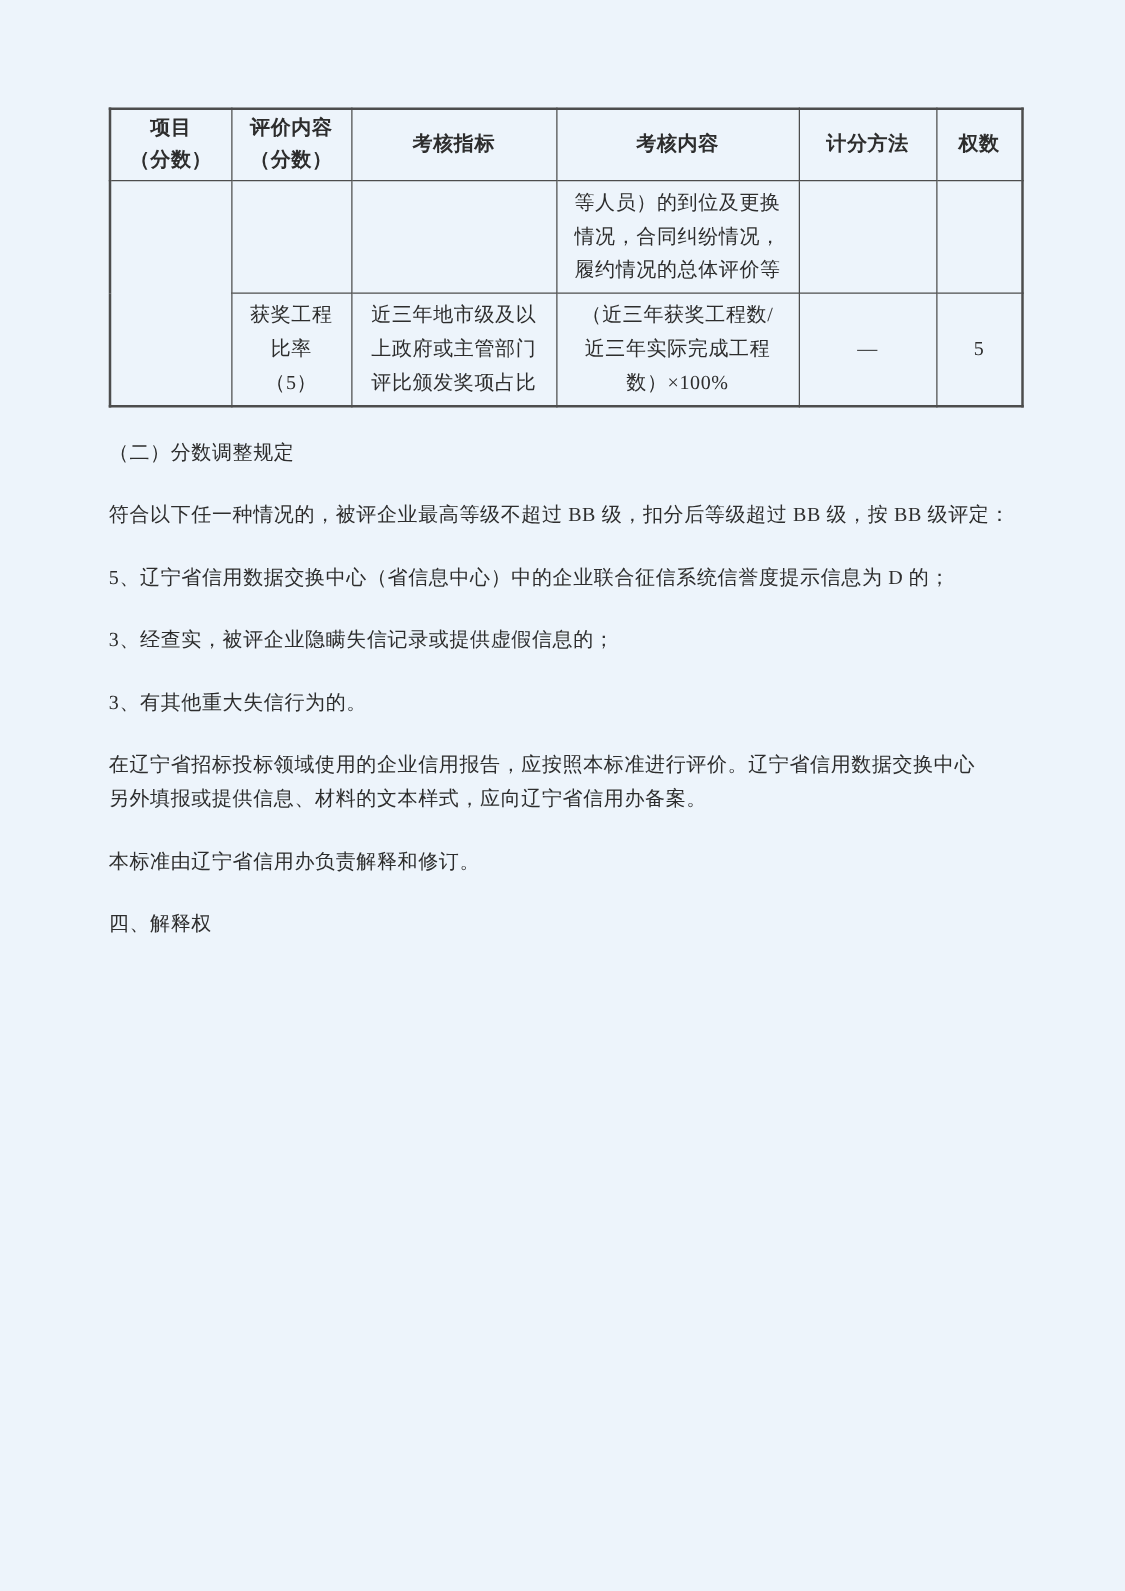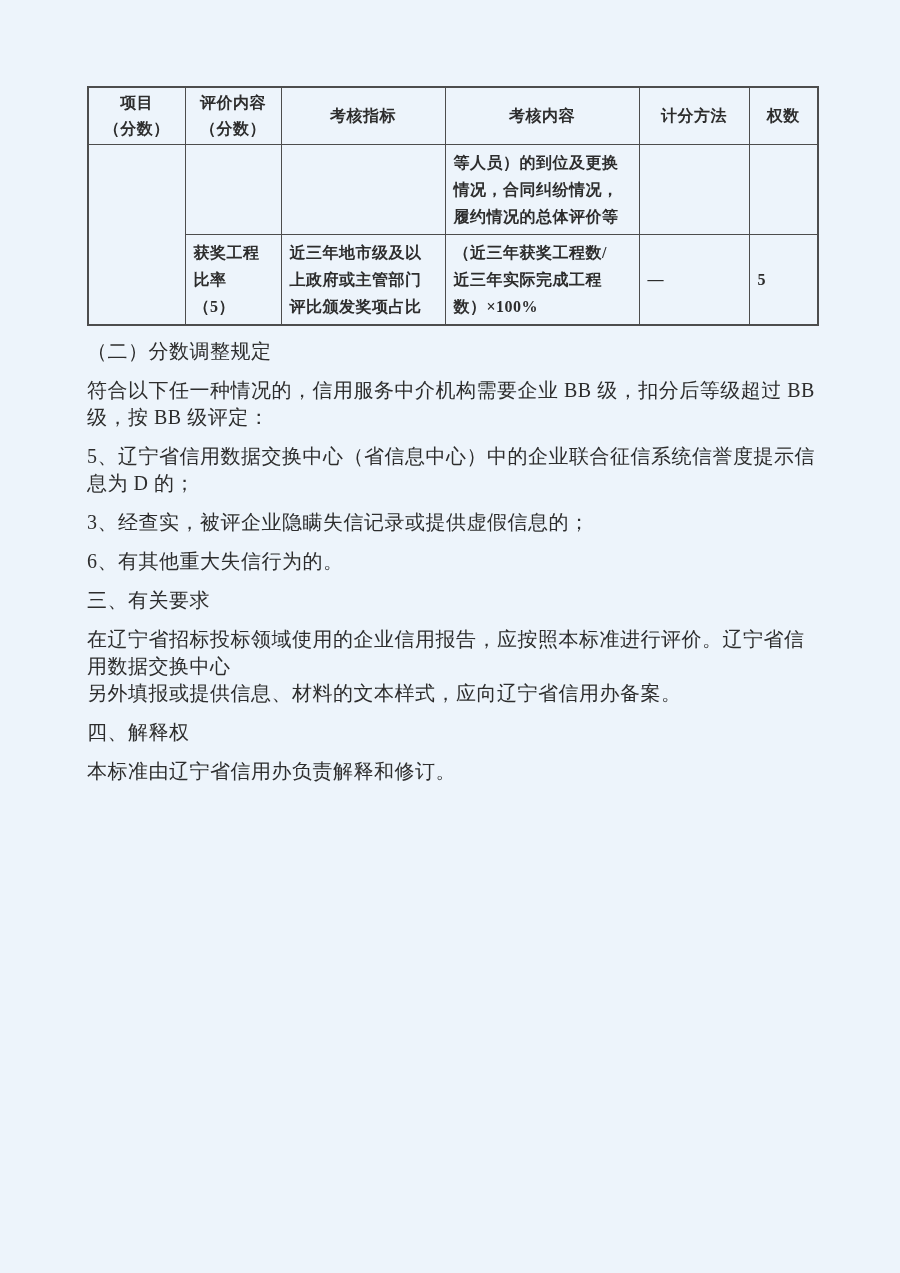--- a/index.html
+++ b/index.html
@@ -39,34 +39,34 @@
     overflow: hidden;
   }
   .eval-table thead th {
     font-weight: bold;
     text-align: center;
     line-height: 26px;
     height: 57px;
     padding: 2px 4px;
   }
   .eval-table tbody td {
-    font-weight: bold;
-    text-align: left;
+    font-weight: normal;
+    text-align: center;
   }
   .eval-table tr.body-row-1 { height: 83px; }
   .eval-table tr.body-row-2 { height: 84px; }
   .text-block {
     width: 730px;
     margin-top: 2px;
   }
   .para {
-    font-size: 20px;
+    font-size: 16px;
     line-height: 27px;
     letter-spacing: 0.5px;
-    margin: 12px 0;
+    margin: 23px 0;
     white-space: pre-line;
   }
 </style>
 </head>
 <body style="background: rgb(237, 244, 251); color: rgb(45, 45, 45);">
 
 <div class="page">
 
   <table class="eval-table">
     <colgroup>
@@ -111,24 +111,23 @@
 近三年实际完成工程
 数）×100%</td>
         <td>—</td>
         <td>5</td>
       </tr>
     </tbody>
   </table>
 
   <div class="text-block">
     <p class="para">（二）分数调整规定</p>
-    <p class="para">符合以下任一种情况的，信用服务中介机构需要企业 BB 级，扣分后等级超过 BB 级，按 BB 级评定：</p>
+    <p class="para">符合以下任一种情况的，被评企业最高等级不超过 BB 级，扣分后等级超过 BB 级，按 BB 级评定：</p>
     <p class="para">5、辽宁省信用数据交换中心（省信息中心）中的企业联合征信系统信誉度提示信息为 D 的；</p>
     <p class="para">3、经查实，被评企业隐瞒失信记录或提供虚假信息的；</p>
-    <p class="para">6、有其他重大失信行为的。</p>
-    <p class="para">三、有关要求</p>
+    <p class="para">3、有其他重大失信行为的。</p>
     <p class="para">在辽宁省招标投标领域使用的企业信用报告，应按照本标准进行评价。辽宁省信用数据交换中心
 另外填报或提供信息、材料的文本样式，应向辽宁省信用办备案。</p>
+    <p class="para">本标准由辽宁省信用办负责解释和修订。</p>
     <p class="para">四、解释权</p>
-    <p class="para">本标准由辽宁省信用办负责解释和修订。</p>
   </div>
 
 </div>
 
 </body></html>

